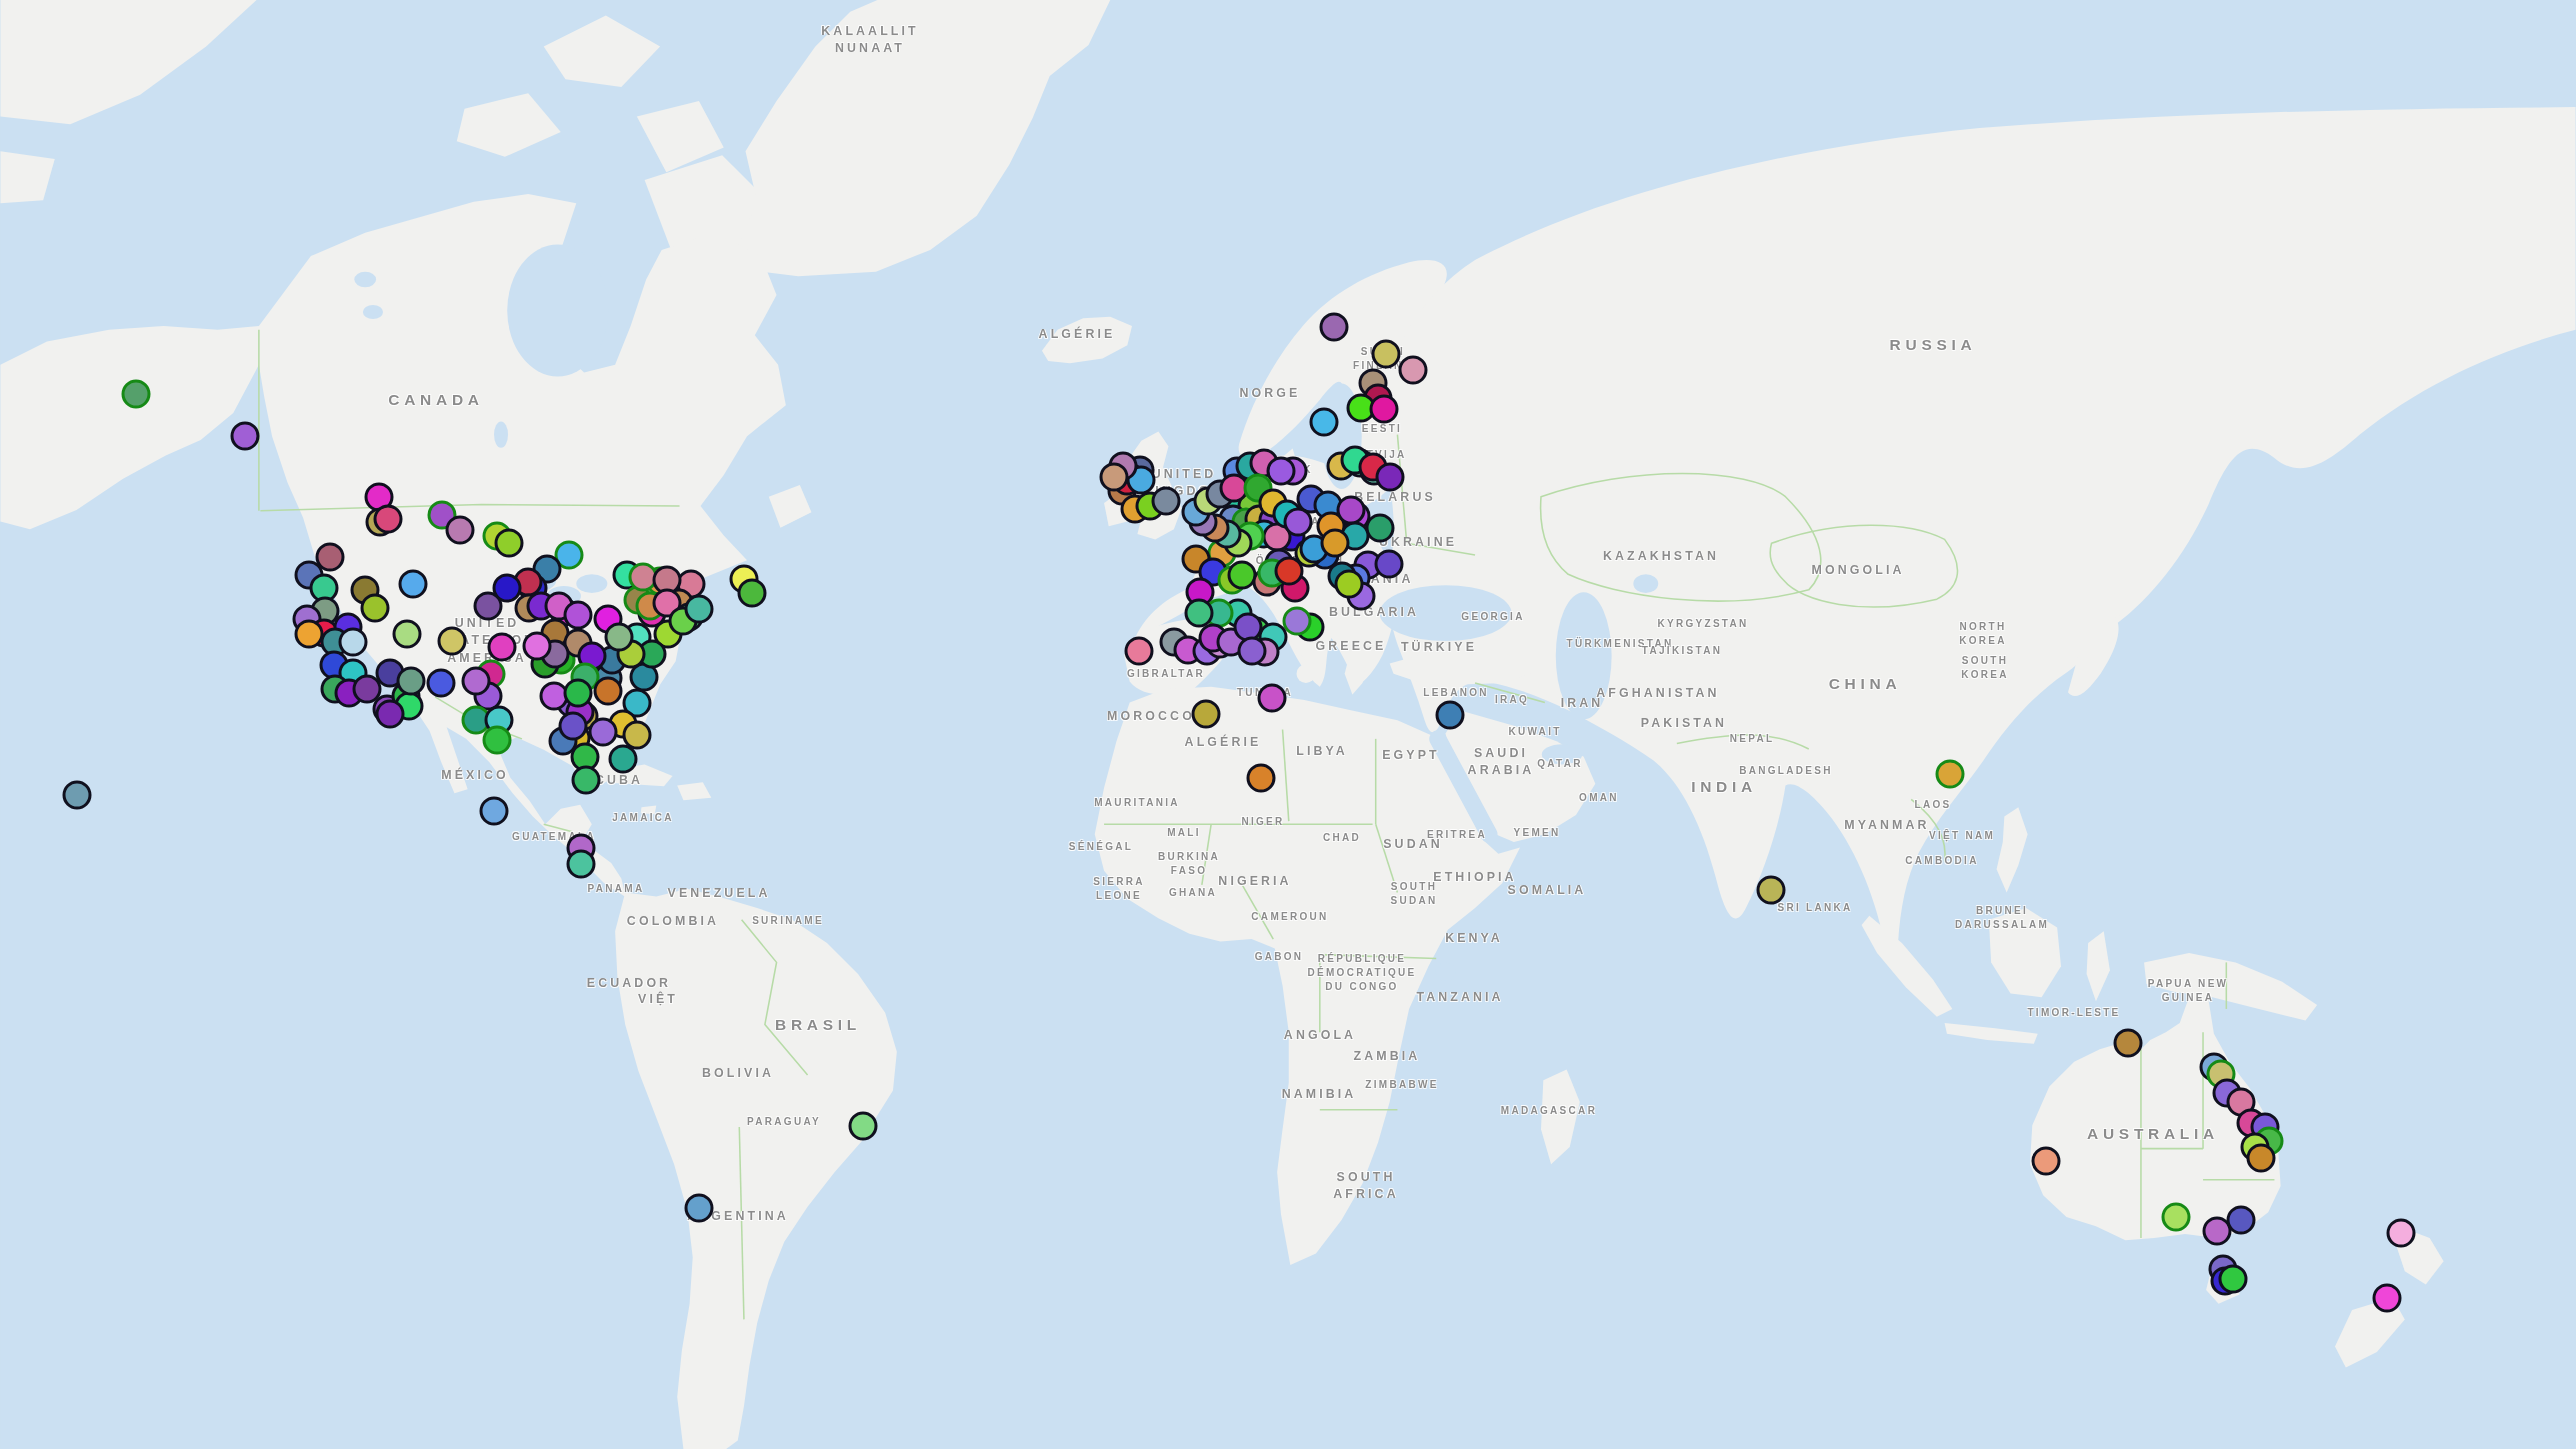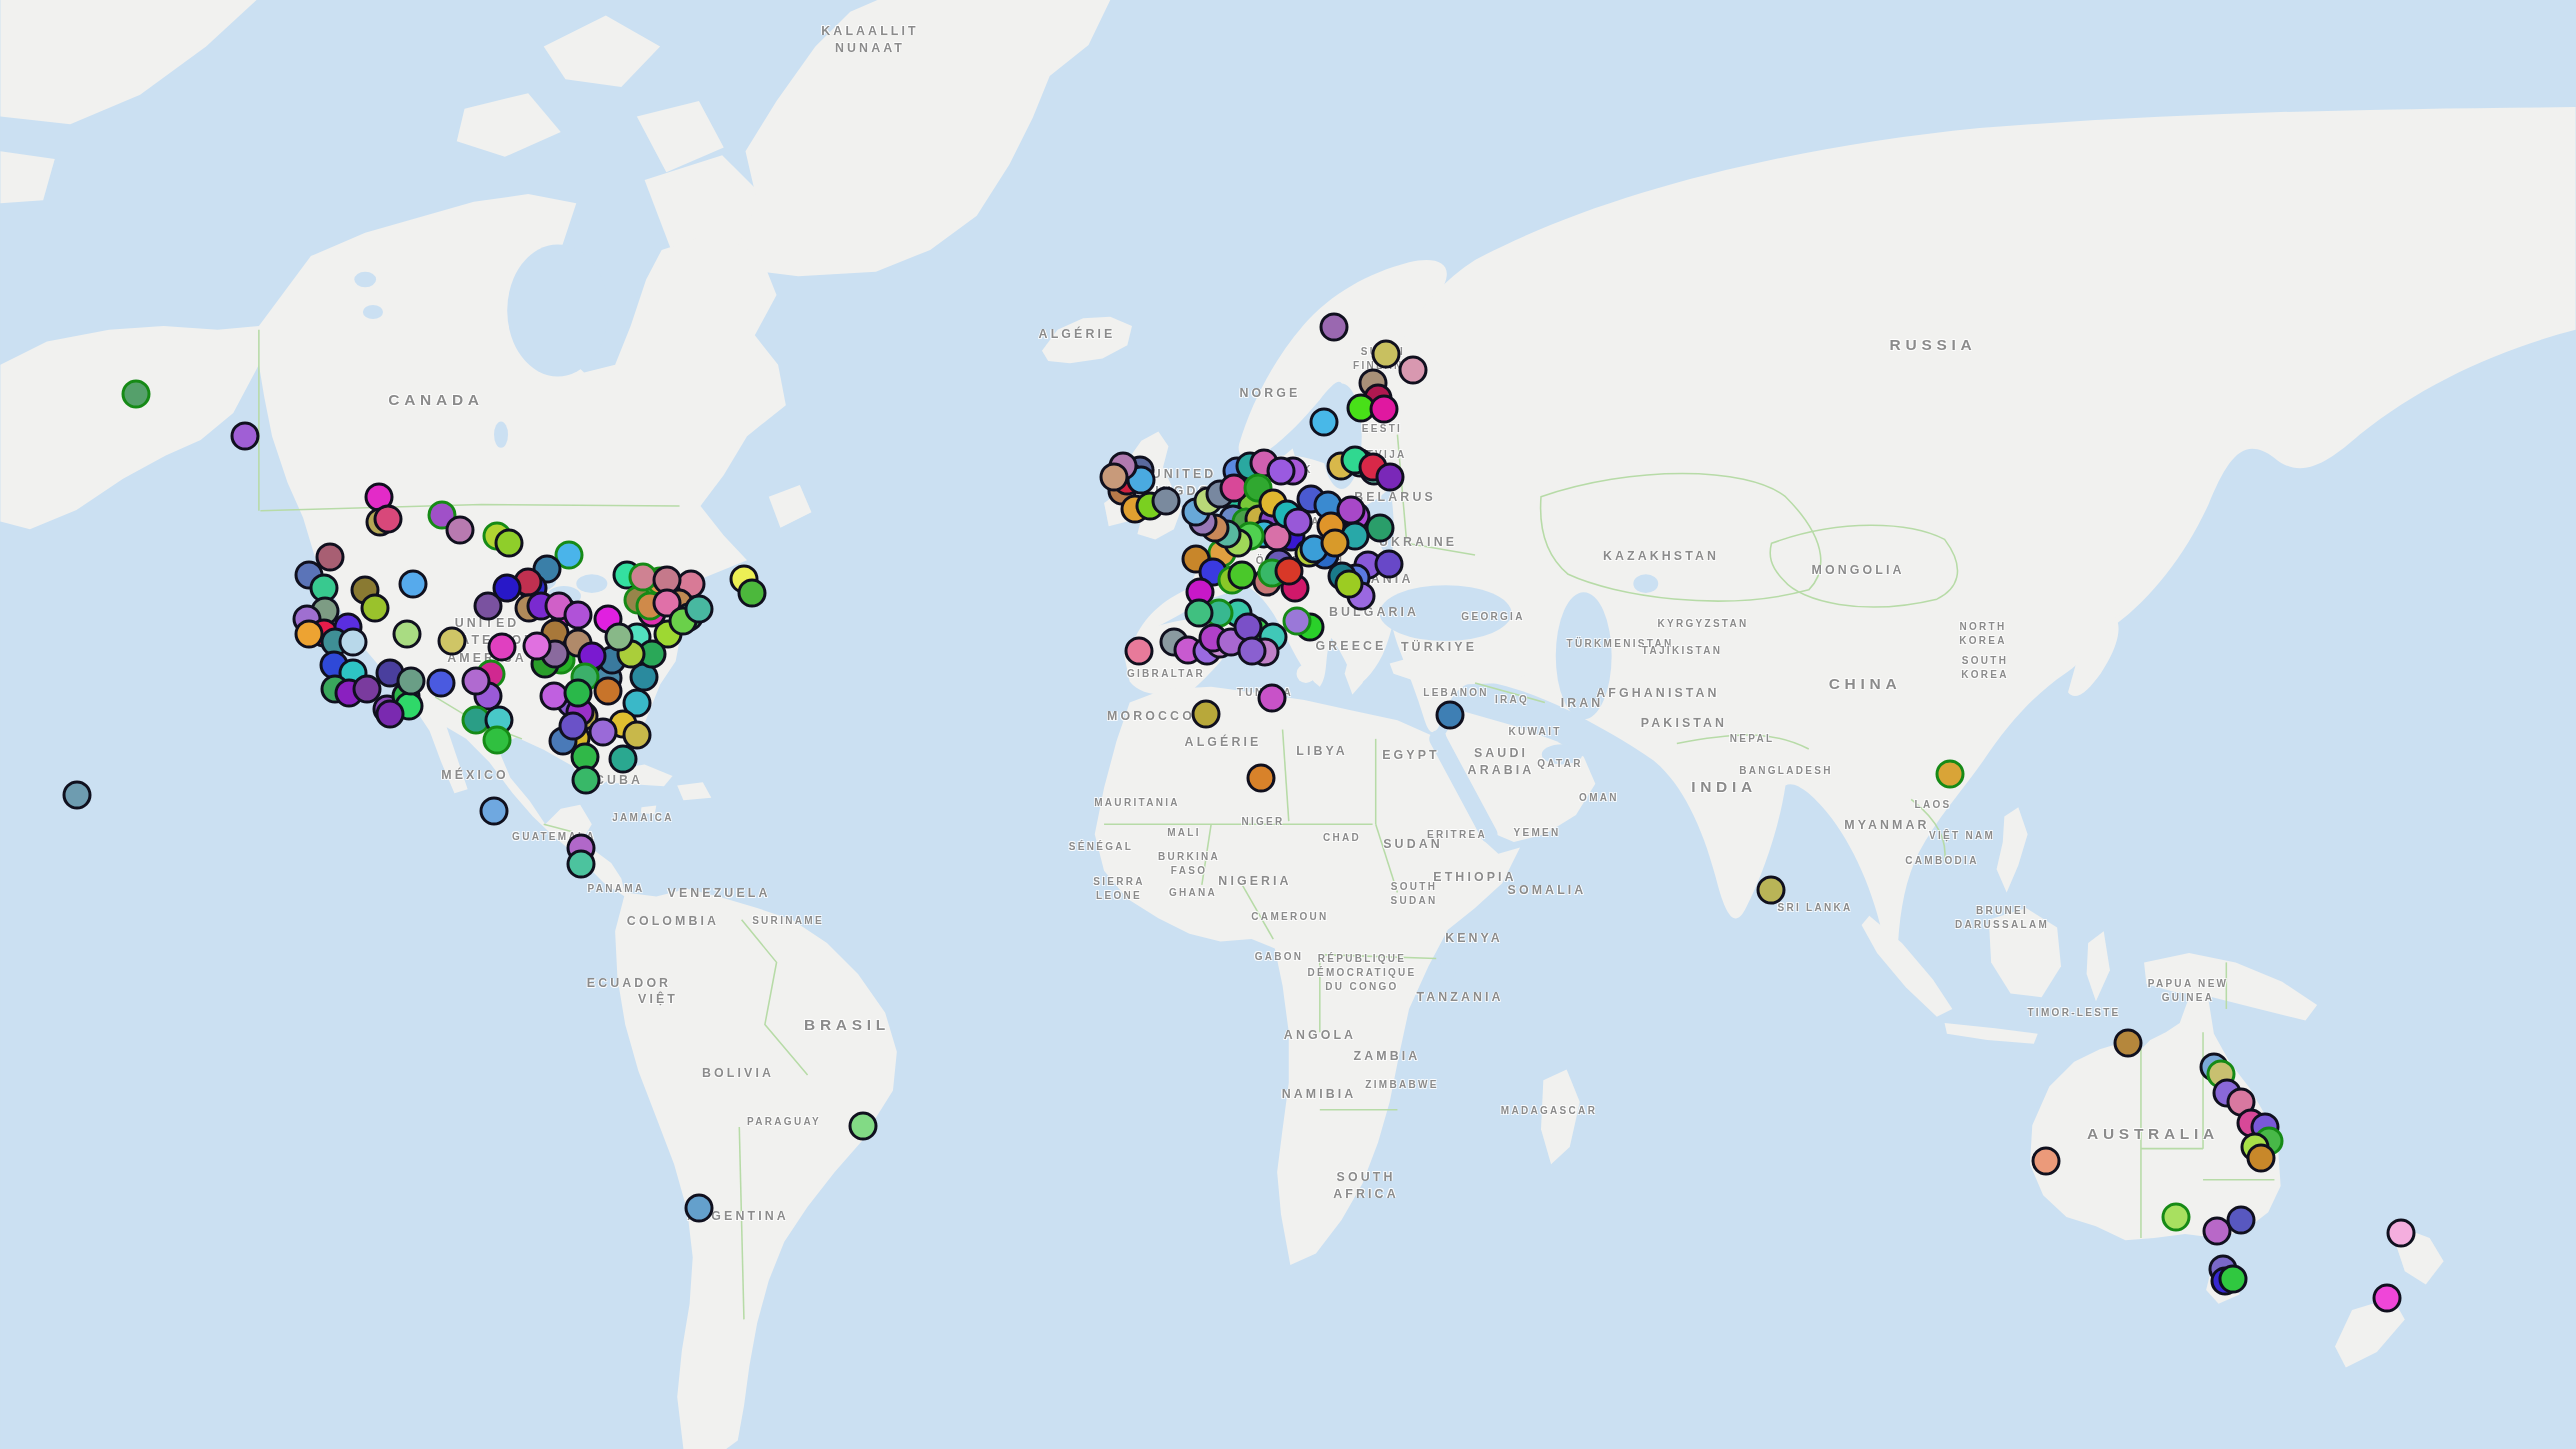--- a/index.html
+++ b/index.html
@@ -148,21 +148,21 @@
     <div class="map-label md" style="left: 475px; top: 776px;">MÉXICO</div>
     <div class="map-label md" style="left: 619px; top: 781px;">CUBA</div>
     <div class="map-label sm" style="left: 643px; top: 818px;">JAMAICA</div>
     <div class="map-label sm" style="left: 554px; top: 837px;">GUATEMALA</div>
     <div class="map-label sm" style="left: 616px; top: 889px;">PANAMA</div>
     <div class="map-label md" style="left: 719px; top: 894px;">VENEZUELA</div>
     <div class="map-label md" style="left: 673px; top: 922px;">COLOMBIA</div>
     <div class="map-label sm" style="left: 788px; top: 921px;">SURINAME</div>
     <div class="map-label md" style="left: 629px; top: 984px;">ECUADOR</div>
     <div class="map-label md" style="left: 658px; top: 1000px;">VIỆT</div>
-    <div class="map-label lg" style="left: 818px; top: 1025px; margin-left: 29px;">BRASIL</div>
+    <div class="map-label lg" style="left: 818px; top: 1025px;">BRASIL</div>
     <div class="map-label md" style="left: 738px; top: 1074px;">BOLIVIA</div>
     <div class="map-label sm" style="left: 784px; top: 1122px;">PARAGUAY</div>
     <div class="map-label md" style="left: 738px; top: 1217px;">ARGENTINA</div>
     <div class="map-label md" style="left: 1077px; top: 335px;">ALGÉRIE</div>
     <div class="map-label md" style="left: 1270px; top: 394px;">NORGE</div>
     <div class="map-label sm" style="left: 1279px; top: 470px;">DANMARK</div>
     <div class="map-label md" style="left: 1184px; top: 483px;">UNITED
 KINGDOM</div>
     <div class="map-label sm" style="left: 1383px; top: 359px;">SUOMI
 FINLAND</div>

